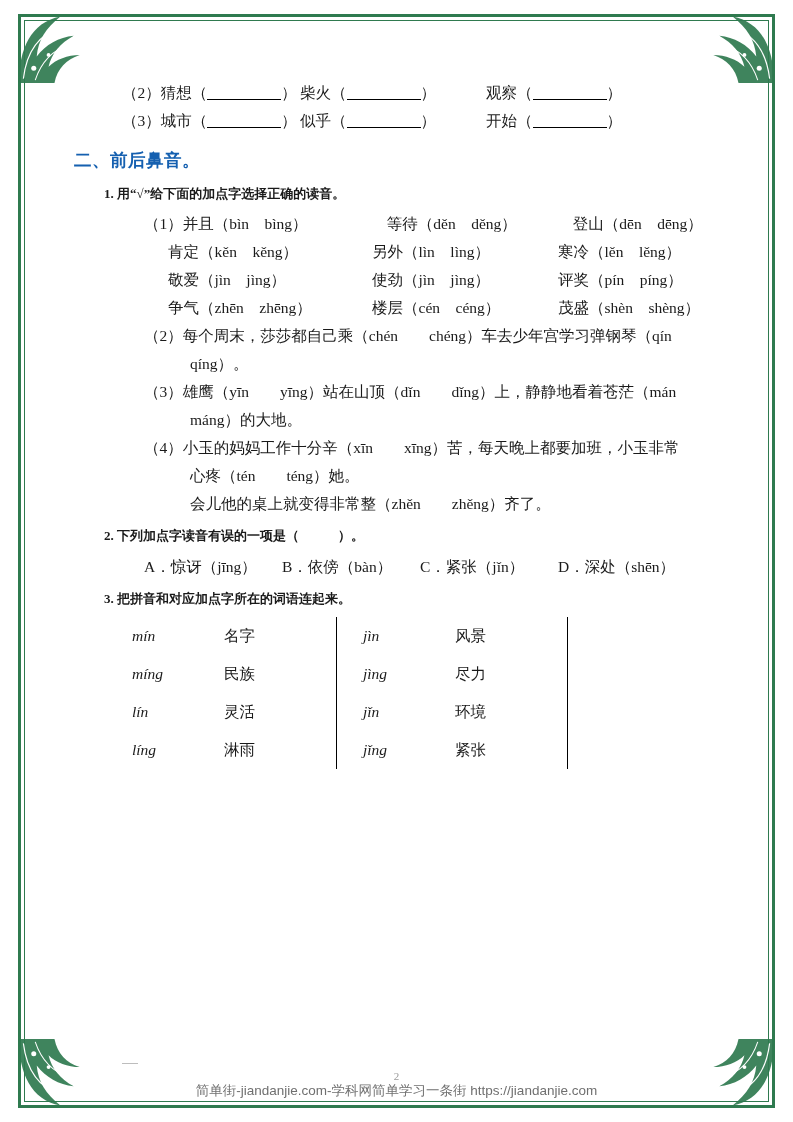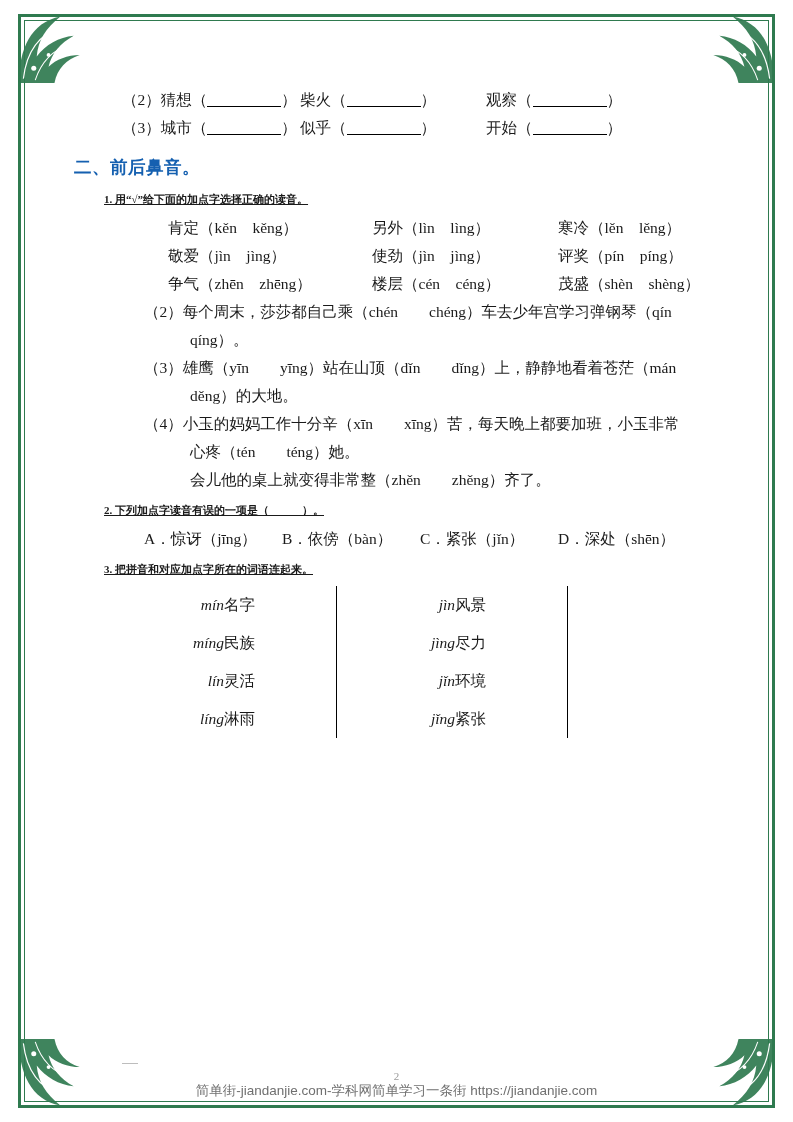--- a/index.html
+++ b/index.html
@@ -44,21 +44,21 @@
   .corner svg { width: 100%; height: 100%; display: block; }
   .corner.tl { left: 16px;  top: 12px; }
   .corner.tr { right: 16px; top: 12px; transform: scaleX(-1); }
   .corner.bl { left: 16px;  bottom: 12px; transform: scaleY(-1); }
   .corner.br { right: 16px; bottom: 12px; transform: scale(-1,-1); }
 
   
   .content {
     position: absolute;
     left: 58px;
-    top: 88px;
+    top: 81px;
     width: 672px;
     height: 960px;
     font-size: 15.5px;
     line-height: 1.55;
   }
 
   .row { margin: 0 0 4px 0; white-space: nowrap; }
 
   .fill-line {
     display: inline-block;
@@ -75,24 +75,23 @@
 
   .section-title {
     color: #1560b0;
     font-weight: bold;
     font-size: 17.5px;
     margin: 14px 0 10px 16px;
     letter-spacing: 0.5px;
   }
   .q-title {
     font-weight: bold;
-    font-size: 11px;
+    font-size: 13px;
     margin: 10px 0 8px 0;
     padding-left: 46px;
-    text-decoration: underline;
   }
 
   .col-a { display: inline-block; width: 178px; }
   .col-b { display: inline-block; width: 186px; }
   .col-c { display: inline-block; }
 
   .w1 { display:inline-block; width: 204px; }
   .w2 { display:inline-block; width: 186px; }
 
   .choice { display:inline-block; width: 138px; }
@@ -105,21 +104,21 @@
     gap: 0;
   }
   .match-group {
     display: flex;
     padding-right: 26px;
     border-right: 1px solid #000;
     margin-right: 26px;
   }
   .match-group.last { border-right: none; margin-right: 0; padding-right: 0; }
   .match-col { display: flex; flex-direction: column; }
-  .match-col.pin { width: 92px; font-style: italic; align-items: flex-end; }
+  .match-col.pin { width: 92px; font-style: italic; }
   .match-col.word { width: 86px; }
   .match-col div {
     height: 38px;
     line-height: 38px;
     font-size: 15.5px;
   }
 
   
   .footer {
     position: absolute;
@@ -197,20 +196,23 @@
   </div>
 
   <div class="row indent1">
     <span class="col-a"><span>（3）</span><span>城市（</span><span class="fill-line"></span>）</span><span class="col-b"><span>似乎（</span><span class="fill-line"></span>）</span><span class="col-c"><span>开始（</span><span class="fill-line"></span>）</span>
   </div>
 
   <div class="section-title">二、前后鼻音。</div>
 
   <div class="q-title">1. 用“√”给下面的加点字选择正确的读音。</div>
 
+  <div class="row indent2">
+    <span>（1）</span><span class="w1">并且（bìn　bìng）</span><span class="w2">等待（děn　děng）</span><span>登山（dēn　dēng）</span>
+  </div>
   <div class="row indent3">
     <span class="w1">肯定（kěn　kěng）</span><span class="w2">另外（lìn　lìng）</span><span>寒冷（lěn　lěng）</span>
   </div>
   <div class="row indent3">
     <span class="w1">敬爱（jìn　jìng）</span><span class="w2">使劲（jìn　jìng）</span><span>评奖（pín　píng）</span>
   </div>
   <div class="row indent3">
     <span class="w1">争气（zhēn　zhēng）</span><span class="w2">楼层（cén　céng）</span><span>茂盛（shèn　shèng）</span>
   </div>
 
@@ -218,21 +220,21 @@
     <span>（2）</span><span>每个周末，莎莎都自己乘（chén　　chéng）车去少年宫学习弹钢琴（qín</span>
   </div>
   <div class="row indent4">
     <span>qíng）。</span>
   </div>
 
   <div class="row indent2">
     <span>（3）</span><span>雄鹰（yīn　　yīng）站在山顶（dǐn　　dǐng）上，静静地看着苍茫（mán</span>
   </div>
   <div class="row indent4">
-    <span>děng）的大地。</span>
+    <span>máng）的大地。</span>
   </div>
 
   <div class="row indent2">
     <span>（4）</span><span>小玉的妈妈工作十分辛（xīn　　xīng）苦，每天晚上都要加班，小玉非常</span>
   </div>
   <div class="row indent4">
     <span>心疼（tén　　téng）她。</span>
   </div>
 
   <div class="row indent4">

